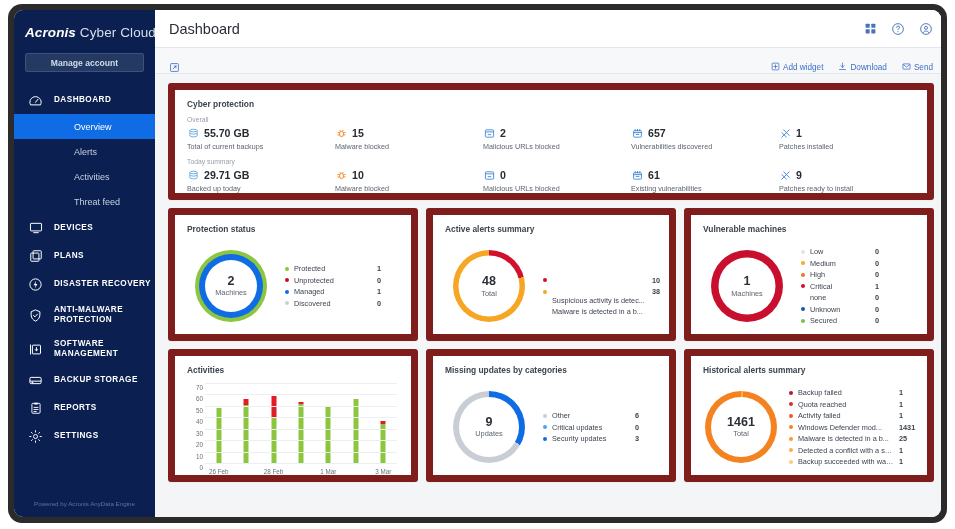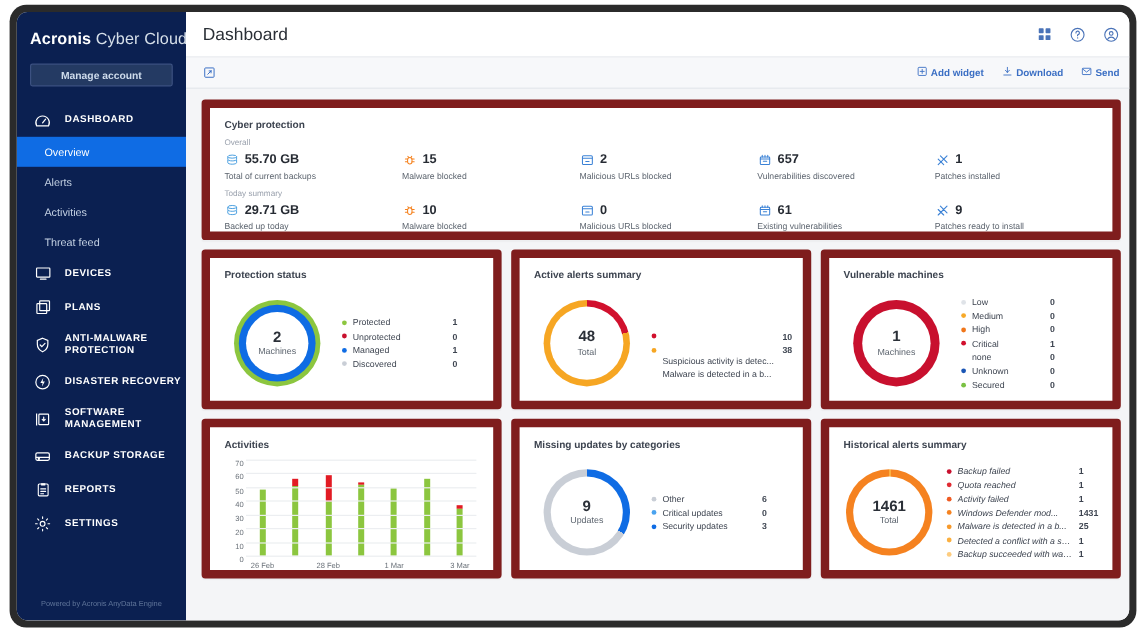--- a/index.html
+++ b/index.html
@@ -37,21 +37,21 @@
     position: relative;
     display: flex;
     flex-direction: column;
   }
   .brand {
     padding: 15px 0 0 11px;
     font-size: 13.5px;
     letter-spacing: .1px;
     white-space: nowrap;
   }
-  .brand .b1 { font-weight: bold; color: #fff; }
+  .brand .b1 { font-weight: bold; color: #fff; font-style: italic; }
   .brand .b2 { font-weight: 300; color: #d6dfe9; }
   .manage-btn {
     margin: 13px 11px 0 11px;
     height: 19px;
     background: #243a63;
     border: 1px solid #3c5181;
     border-radius: 2px;
     color: #cfdcec;
     font-size: 8.6px;
     font-weight: bold;
@@ -73,21 +73,21 @@
   .nav-group .gico {
     width: 17px; height: 17px;
     flex: 0 0 17px;
     margin-right: 10px;
     display: flex; align-items: center; justify-content: center;
   }
   .nav-group .glabel { line-height: 1.25; }
   .nav-sub {
     height: 25px;
     display: flex; align-items: center;
-    padding-left: 23px;
+    padding-left: 60px;
     font-size: 9px;
     color: #c3d0e2;
     cursor: pointer;
   }
   .nav-sub.active { background: #0f6ce4; color: #fff; }
   .footer-note {
     font-size: 6.2px;
     color: #5f7499;
     text-align: center;
     padding-bottom: 10px;
@@ -101,25 +101,24 @@
     padding: 0 14px;
     border-bottom: 1px solid #e3e6eb;
     flex: 0 0 38px;
   }
   .topbar .title { font-size: 14.5px; color: #2a2f36; }
   .topbar .sp { flex: 1 1 auto; }
   .topbar .ticon { margin-left: 14px; cursor: pointer; display: flex; }
 
   .actionbar {
     height: 26px; background: #f7f8fa;
-    display: flex; align-items: center;
+    display: flex; align-items: flex-end;
     padding: 0 14px;
     border-bottom: 1px solid #e3e6eb;
     flex: 0 0 26px;
-    font-weight: bold;
   }
   .actionbar .sp { flex: 1 1 auto; }
   .act {
     display: flex; align-items: center;
     font-size: 8.2px; color: #3b6fc4;
     margin-left: 15px; cursor: pointer;
   }
   .act svg { margin-right: 3px; }
 
   .content { flex: 1 1 auto; padding: 9px 13px 9px 13px; overflow: hidden; }
@@ -162,21 +161,21 @@
   .donut .big { font-size: 12.5px; font-weight: bold; color: #2b3038; line-height: 1.1; }
   .donut .small { font-size: 7.4px; color: #5d656f; }
 
   .legend { flex: 1 1 auto; padding-left: 4px; }
   .lrow { display: flex; align-items: center; height: 11.5px; font-size: 7.3px; color: #3d4450; white-space: nowrap; }
   .dot { width: 4px; height: 4px; border-radius: 50%; margin-right: 5px; flex: 0 0 4px; }
   .lname { overflow: hidden; text-overflow: ellipsis; }
   .lval { font-weight: bold; margin-left: 5px; }
   .legend.fixed .lname { width: 78px; }
   .legend.wide .lname { width: 95px; margin-top: 40px; }
-  .legend.hist .lname { width: 96px; font-style: italic; }
+  .legend.hist .lname { width: 96px; }
   .legend.narrow .lname { width: 60px; }
 
   
   .chart { position: relative; height: 100px; margin: 4px 10px 0 8px; }
   .plot { position: absolute; left: 22px; right: 4px; top: 4px; bottom: 16px; }
   .gl { position: absolute; left: 0; right: 0; height: 1px; background: #eceef1; }
   .ytick { position: absolute; right: 0; font-size: 6.3px; color: #6a7179; transform: translateY(-50%); }
   .yaxis { position: absolute; left: 0; width: 20px; top: 4px; bottom: 16px; }
   .bars { position: absolute; left: 0; right: 0; top: 0; bottom: 0; display: flex; }
   .bslot { flex: 1 1 0; position: relative; }
@@ -228,38 +227,38 @@
       <div class="nav-group">
         <span class="gico">
           <svg width="14" height="14" viewBox="0 0 24 24" fill="none" stroke="#fff" stroke-width="1.7">
             <rect x="7" y="3" width="14" height="14" rx="1"></rect>
                 <rect x="3" y="7" width="14" height="14" rx="1"></rect>
           </svg>
         </span>
         <span class="glabel">PLANS</span>
       </div>
 
+      <div class="nav-group">
+        <span class="gico">
+          <svg width="15" height="15" viewBox="0 0 24 24" fill="none" stroke="#fff" stroke-width="1.6">
+            <circle cx="12" cy="12" r="9"></circle>
+                <path d="M13 6l-4 7h3l-1 5 4-7h-3z" fill="#fff" stroke="none"></path>
+          </svg>
+        </span>
+        <span class="glabel">DISASTER RECOVERY</span>
+      </div>
+
       <div class="nav-group tall">
         <span class="gico">
           <svg width="15" height="15" viewBox="0 0 24 24" fill="none" stroke="#fff" stroke-width="1.6">
             <path d="M12 3l7 3v5c0 5-3.2 8.3-7 10-3.8-1.7-7-5-7-10V6z"></path>
                 <path d="M8.8 12l2.2 2.2 4.2-4.4" stroke-linecap="round"></path>
           </svg>
         </span>
         <span class="glabel">ANTI-MALWARE PROTECTION</span>
-      </div>
-
-      <div class="nav-group">
-        <span class="gico">
-          <svg width="15" height="15" viewBox="0 0 24 24" fill="none" stroke="#fff" stroke-width="1.6">
-            <circle cx="12" cy="12" r="9"></circle>
-                <path d="M13 6l-4 7h3l-1 5 4-7h-3z" fill="#fff" stroke="none"></path>
-          </svg>
-        </span>
-        <span class="glabel">DISASTER RECOVERY</span>
       </div>
 
       <div class="nav-group tall">
         <span class="gico">
           <svg width="15" height="15" viewBox="0 0 24 24" fill="none" stroke="#fff" stroke-width="1.6">
             <path d="M4 4v16"></path>
                 <rect x="7" y="5" width="13" height="14" rx="1"></rect>
             <path d="M13.5 9v5m0 0l-2-2m2 2l2-2" stroke-linecap="round"></path>
           </svg>
         </span>

